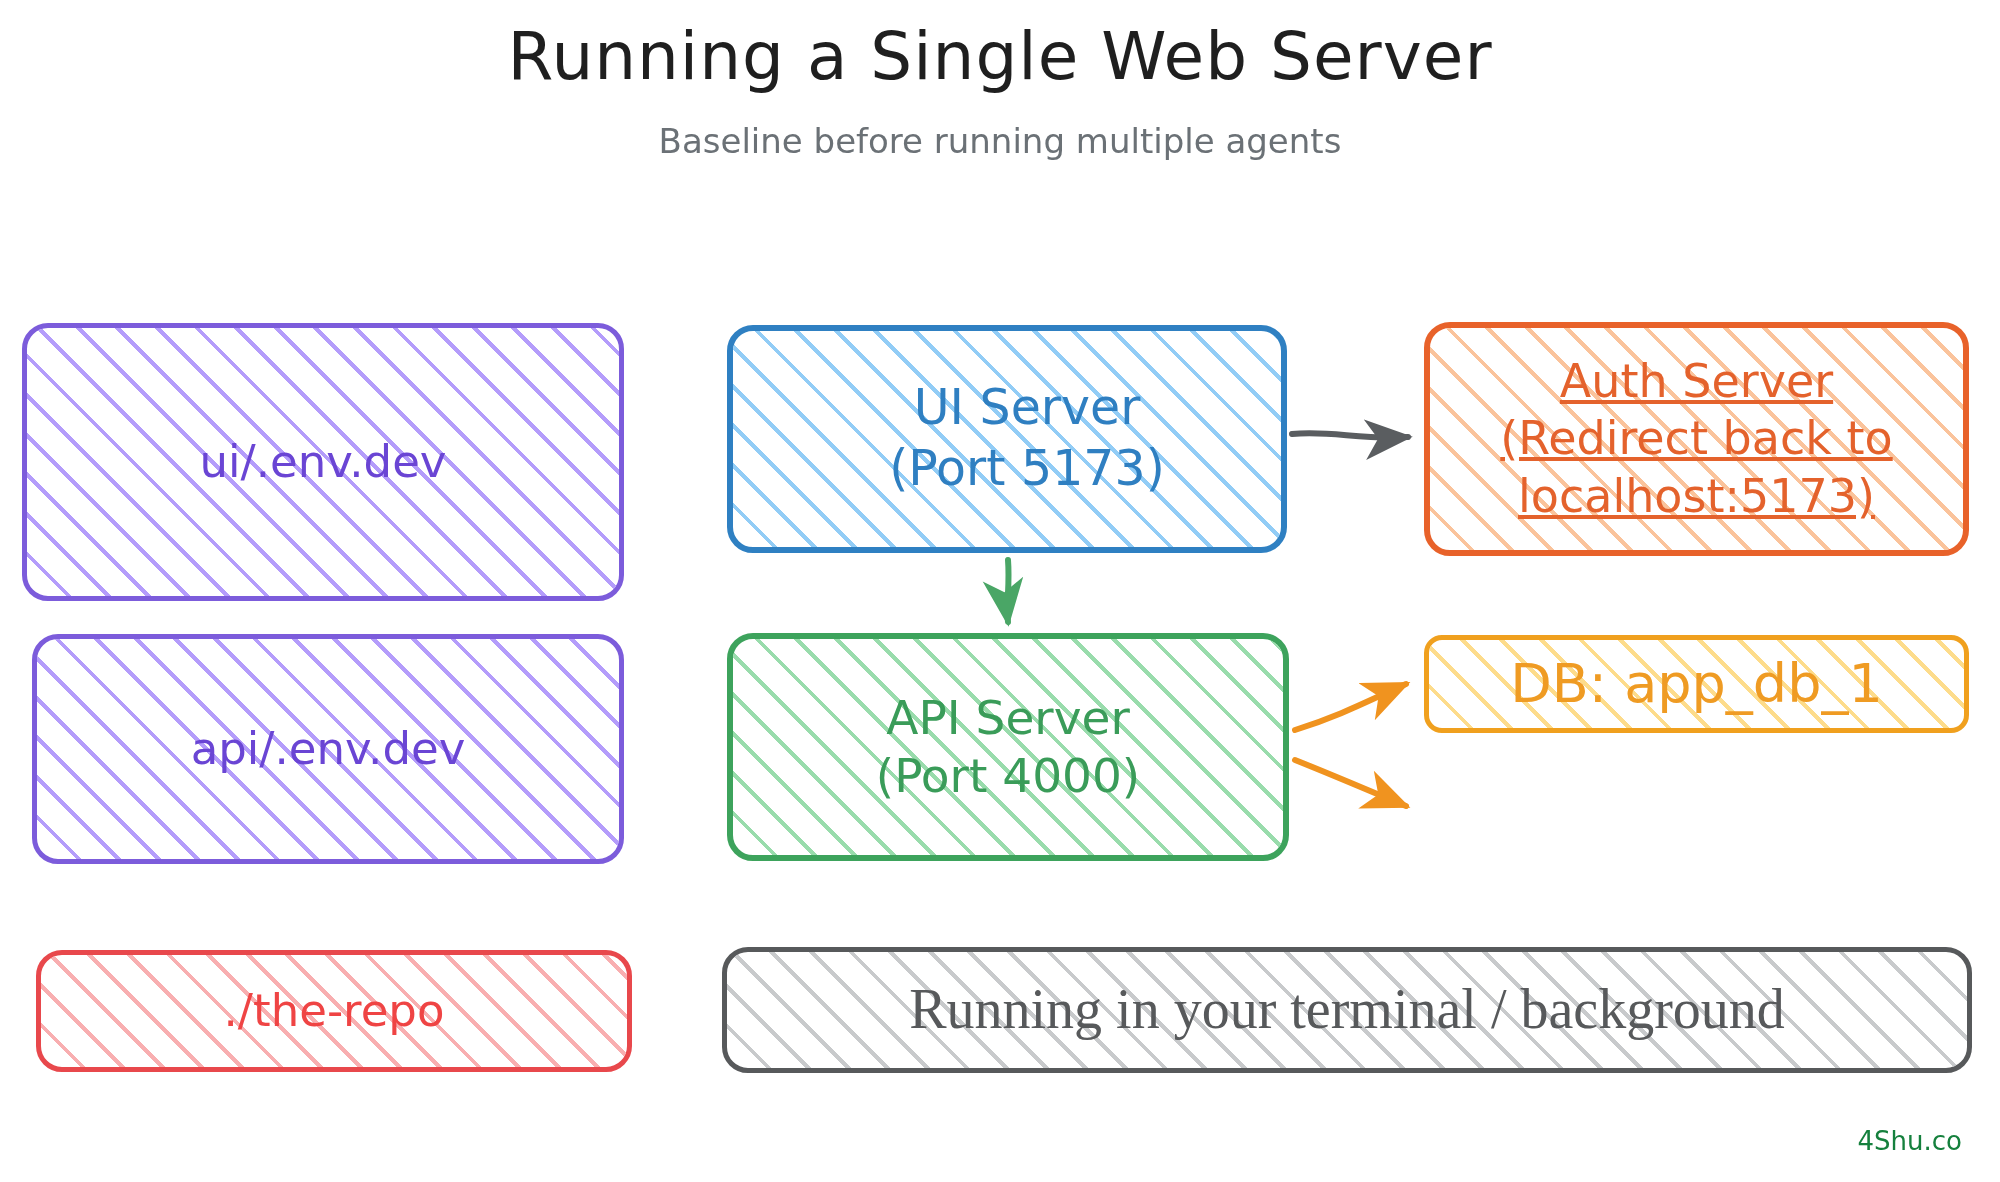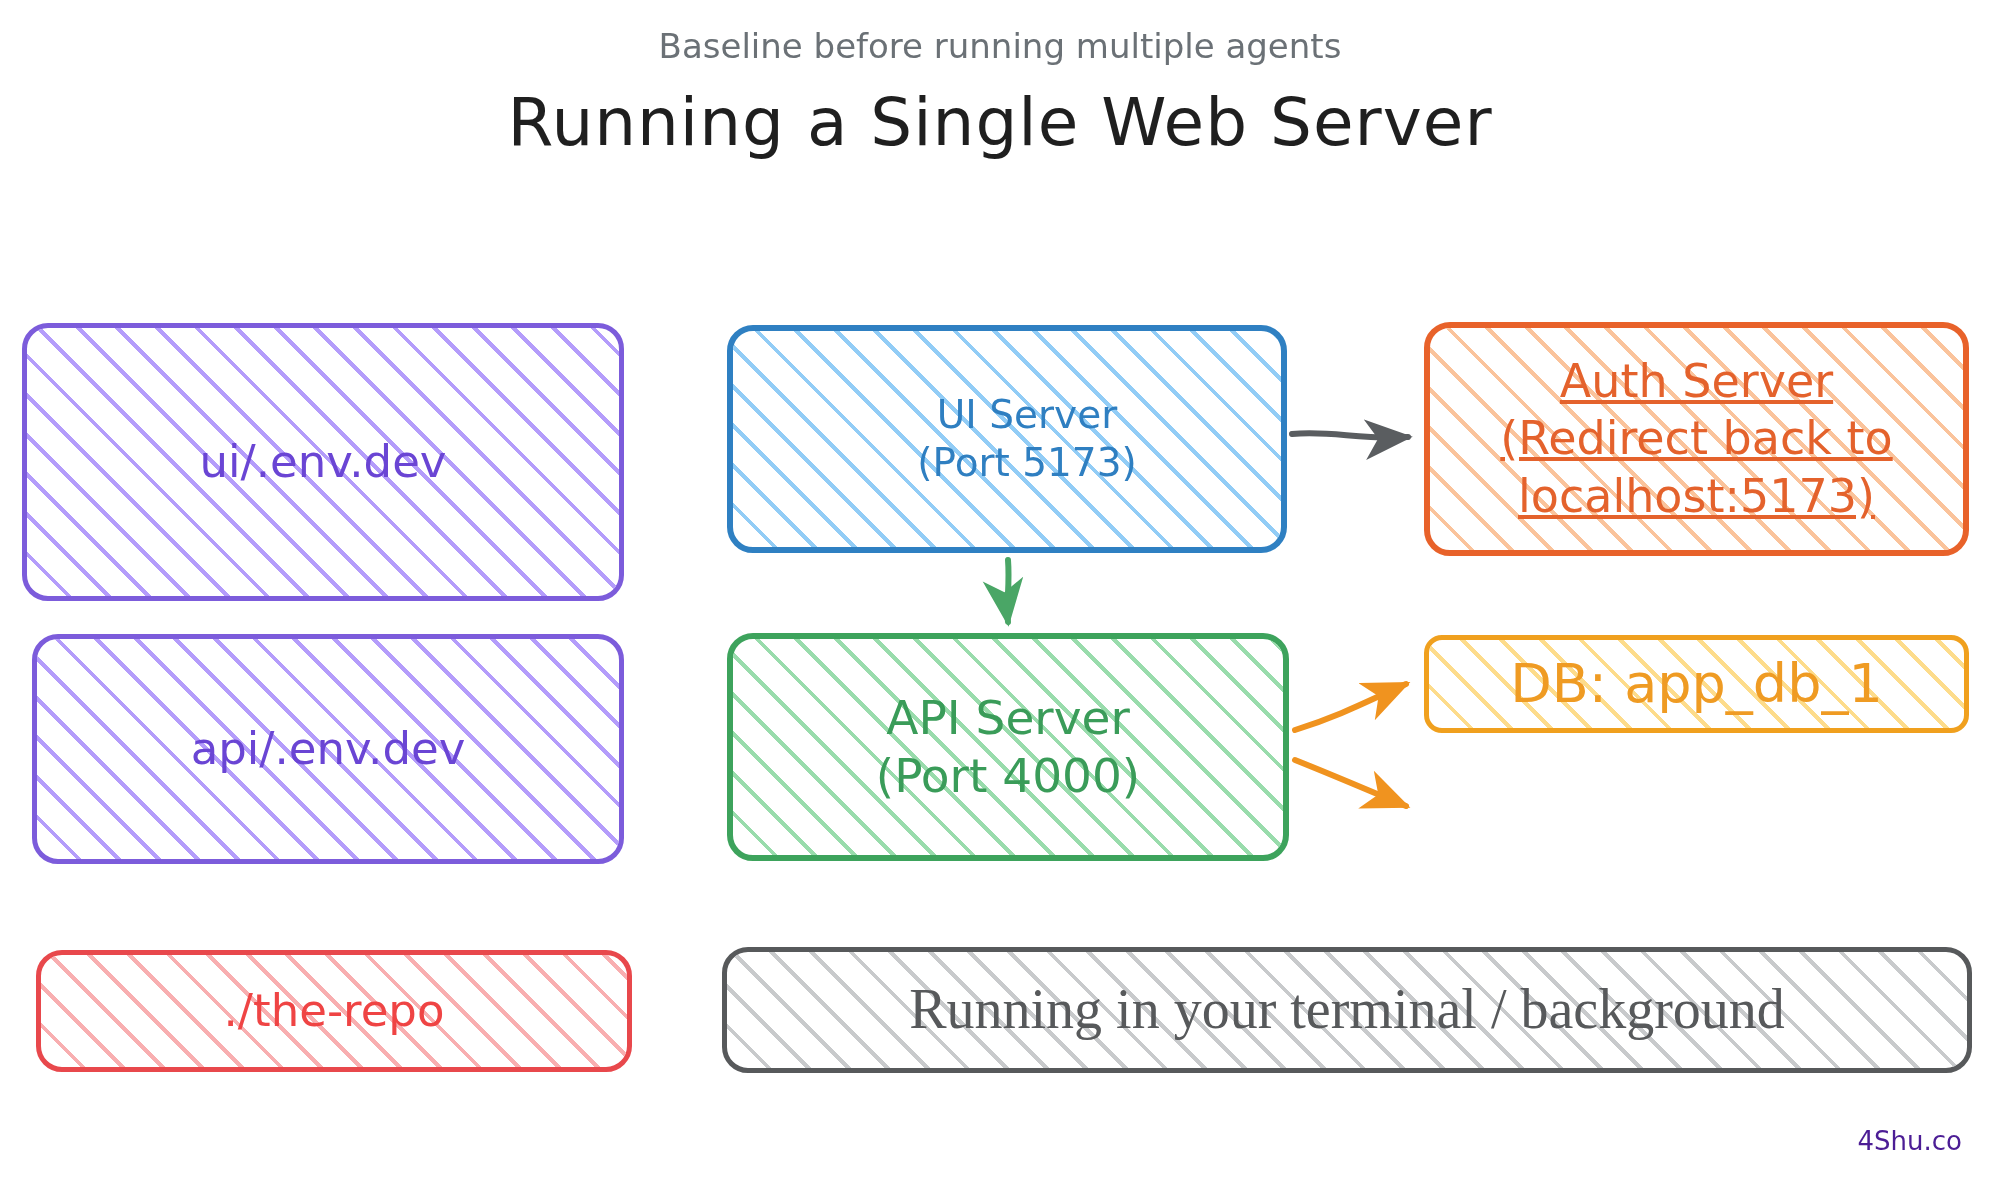--- a/index.html
+++ b/index.html
@@ -112,43 +112,43 @@
     background:repeating-linear-gradient(45deg,
       rgba(197,199,201,0.95) 0px, rgba(197,199,201,0.95) 4px,
       rgba(255,255,255,0) 4px, rgba(255,255,255,0) 28px);
   }
 
   
   #node-ui-env   {left:22px;  top:323px; width:602px; height:278px; font-size:45px;}
   #node-api-env  {left:32px;  top:634px; width:592px; height:230px; font-size:45px;}
   #node-repo     {left:36px;  top:950px; width:596px; height:122px; font-size:45px;}
 
-  #node-ui-server {left:727px; top:325px; width:560px; height:228px; font-size:39px;padding-left:40px;}
+  #node-ui-server {left:727px; top:325px; width:560px; height:228px; font-size:49px;padding-left:40px;}
   #node-api-server{left:727px; top:633px; width:562px; height:228px; font-size:47px;}
   #node-terminal  {left:722px; top:947px; width:1250px;height:126px; font-size:56px;font-family:Liberation Serif, serif;}
 
   #node-auth      {left:1424px;top:322px; width:545px; height:234px; font-size:46px;text-decoration:underline;}
   #node-db-app    {left:1424px;top:635px; width:545px; height:98px;  font-size:54px; border-radius:18px;}
   #node-db-test   {left:1424px;top:758px; width:545px; height:100px; font-size:46px; border-radius:18px;}
 
   #watermark{
     position:absolute;right:38px;bottom:26px;
-    font-size:26px;color:#4c1d95;
+    font-size:26px;color:#15803d;
   }
 
   svg#edges{position:absolute;left:0;top:0;width:2000px;height:1182px;z-index:5;pointer-events:none;}
 </style>
 </head>
 <body>
 
 <div id="canvas">
 
   <div id="header">
+    <div id="title">Running a Single Web Server</div>
     <div id="subtitle">Baseline before running multiple agents</div>
-    <div id="title">Running a Single Web Server</div>
   </div>
 
   <svg id="edges" viewBox="0 0 2000 1182">
     <defs>
       <marker id="ah-gray" markerWidth="9" markerHeight="9" refX="7.2" refY="3.4" orient="auto">
         <path d="M0,0 L8,3.4 L0,6.8 L2.2,3.4 Z" fill="#5a5d60"></path>
       </marker>
       <marker id="ah-green" markerWidth="9" markerHeight="9" refX="7.2" refY="3.4" orient="auto">
         <path d="M0,0 L8,3.4 L0,6.8 L2.2,3.4 Z" fill="#4aa666"></path>
       </marker>

